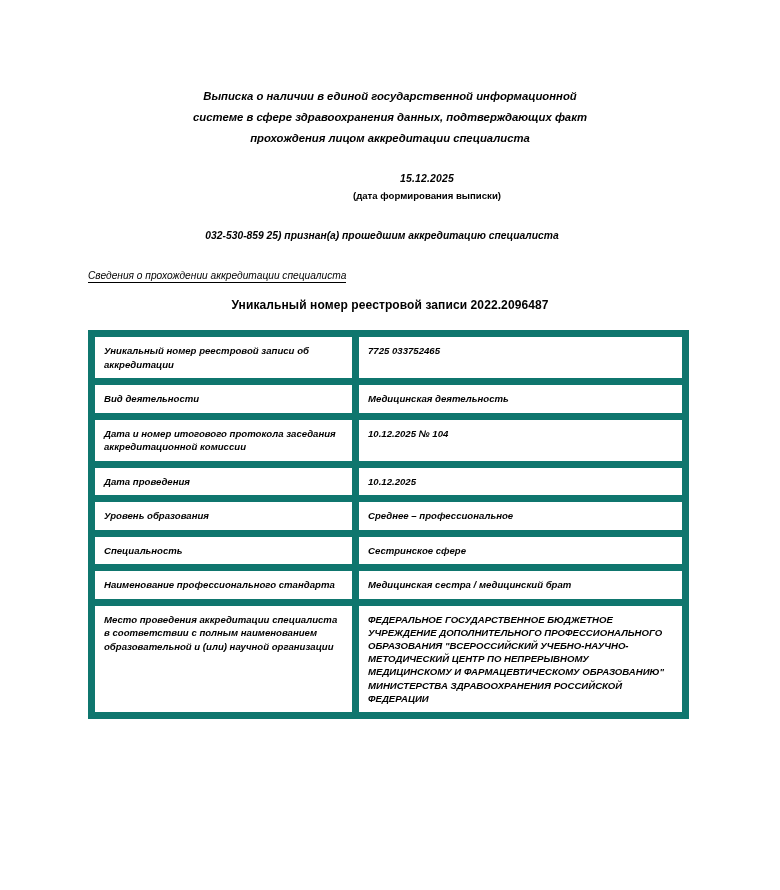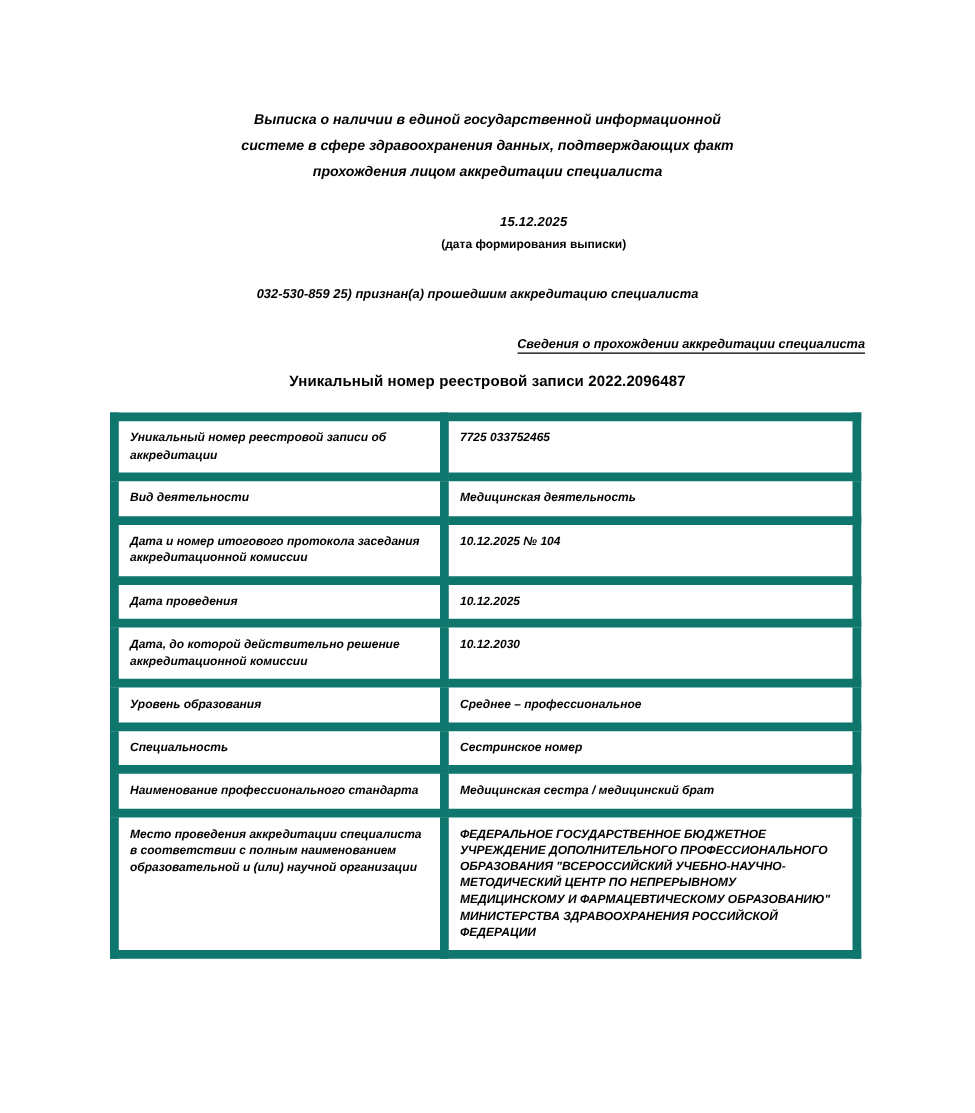--- a/index.html
+++ b/index.html
@@ -65,23 +65,23 @@
     font-style: italic;
     font-weight: bold;
     font-size: 10.3px;
     line-height: 16px;
     text-align: center;
     width: 580px;
     margin-left: 4px;
   }
   .section-heading {
     margin-top: 26px;
-    text-align: right;
+    text-align: left;
     font-style: italic;
-    font-weight: bold;
+    font-weight: normal;
     font-size: 10.2px;
   }
   .section-heading span {
     border-bottom: 1px solid #000;
     padding-bottom: 1px;
   }
   .registry-number {
     margin-top: 17px;
     text-align: center;
     font-weight: bold;
@@ -154,30 +154,26 @@
         </tr>
         <tr>
           <td class="label">Дата и номер итогового протокола заседания аккредитационной комиссии</td>
           <td class="value">10.12.2025 № 104</td>
         </tr>
         <tr>
           <td class="label">Дата проведения</td>
           <td class="value">10.12.2025</td>
         </tr>
         <tr>
-          <td class="label">Дата, до которой действительно решение аккредитационной комиссии</td>
-          <td class="value">10.12.2030</td>
-        </tr>
-        <tr>
           <td class="label">Уровень образования</td>
           <td class="value">Среднее – профессиональное</td>
         </tr>
         <tr>
           <td class="label">Специальность</td>
-          <td class="value">Сестринское номер</td>
+          <td class="value">Сестринское сфере</td>
         </tr>
         <tr>
           <td class="label">Наименование профессионального стандарта</td>
           <td class="value">Медицинская сестра / медицинский брат</td>
         </tr>
         <tr>
           <td class="label">Место проведения аккредитации специалиста в соответствии с полным наименованием образовательной и (или) научной организации</td>
           <td class="value upper">ФЕДЕРАЛЬНОЕ ГОСУДАРСТВЕННОЕ БЮДЖЕТНОЕ УЧРЕЖДЕНИЕ ДОПОЛНИТЕЛЬНОГО ПРОФЕССИОНАЛЬНОГО ОБРАЗОВАНИЯ "ВСЕРОССИЙСКИЙ УЧЕБНО-НАУЧНО-МЕТОДИЧЕСКИЙ ЦЕНТР ПО НЕПРЕРЫВНОМУ МЕДИЦИНСКОМУ И ФАРМАЦЕВТИЧЕСКОМУ ОБРАЗОВАНИЮ" МИНИСТЕРСТВА ЗДРАВООХРАНЕНИЯ РОССИЙСКОЙ ФЕДЕРАЦИИ</td>
         </tr>
       </tbody>

